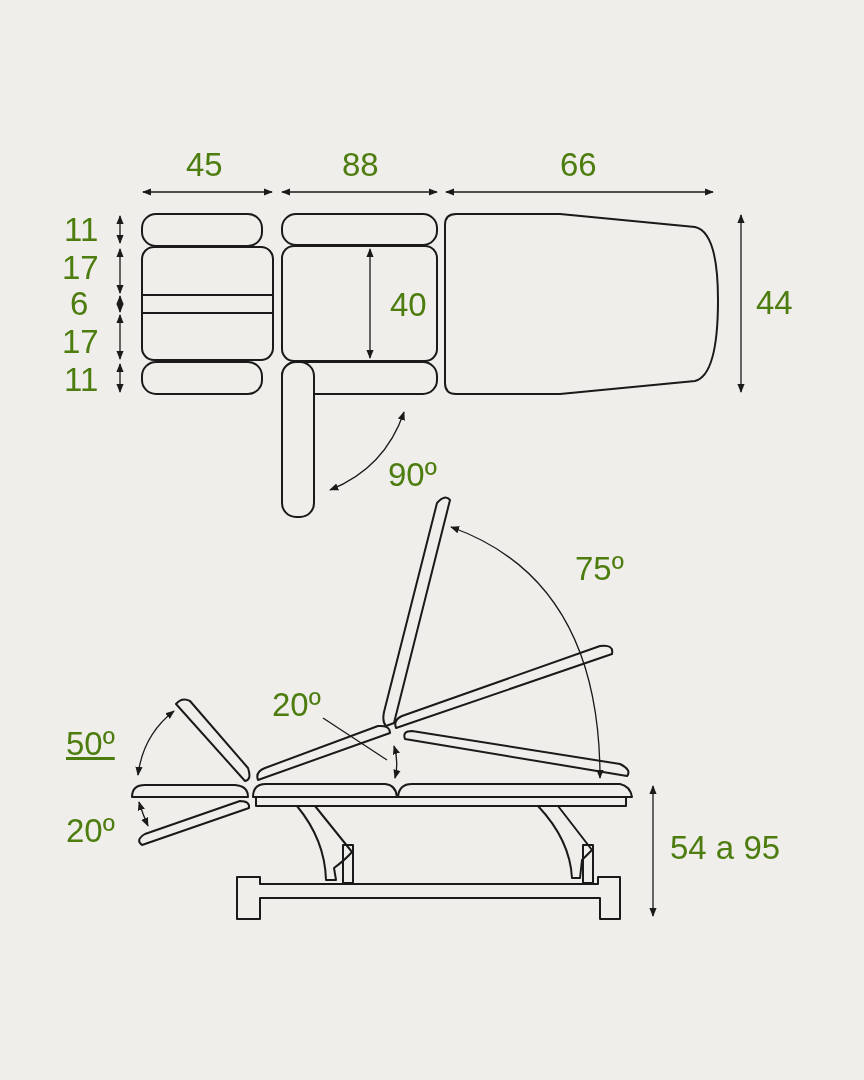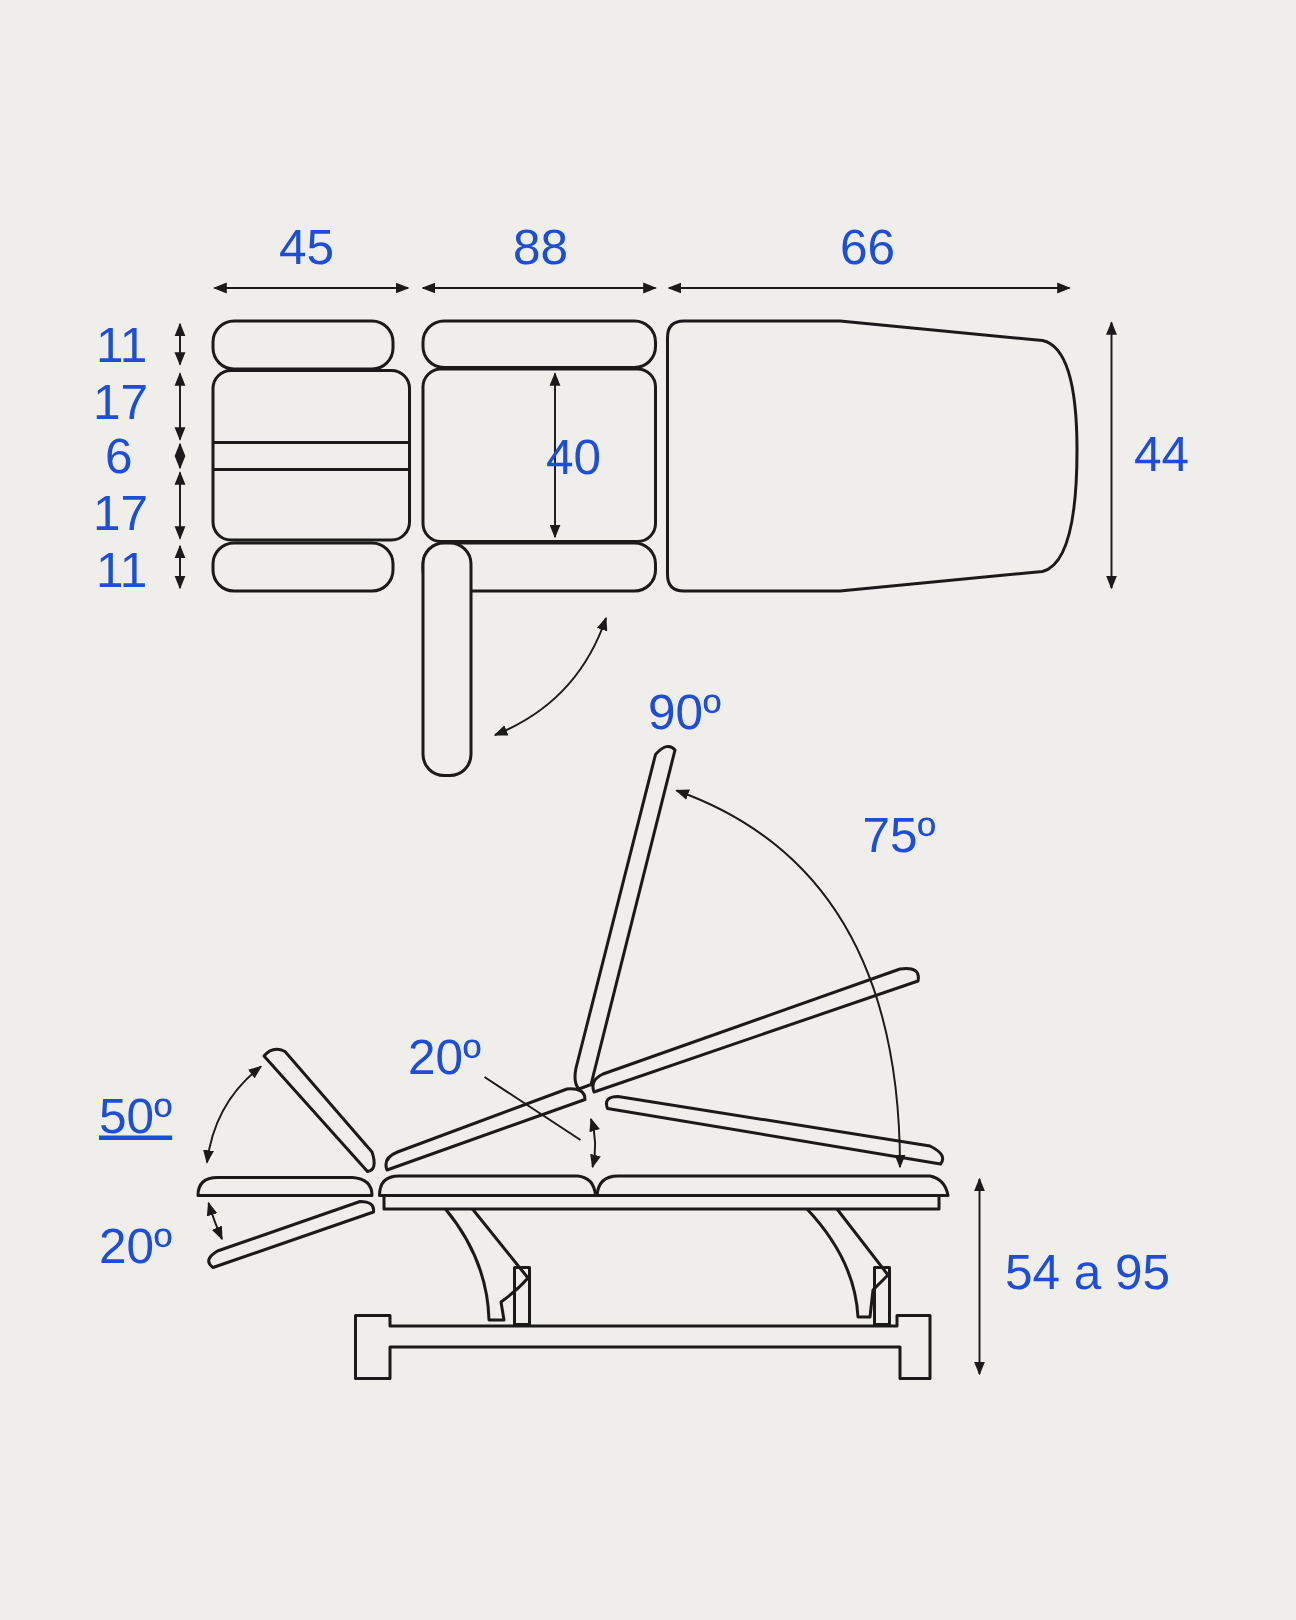--- a/index.html
+++ b/index.html
@@ -1,21 +1,21 @@
 <!DOCTYPE html>
 <html><head>
   <meta charset="utf-8">
   <style>
     html, body { margin:0; padding:0; }
     body { width:864px; height:1080px; background:#efeeea; overflow:hidden; position:relative;
            font-family:"Liberation Sans", sans-serif; }
     svg { position:absolute; left:0; top:0; }
     .ln { fill:none; stroke:#1a1a1a; stroke-width:2; stroke-linejoin:round; }
     .th { fill:none; stroke:#1a1a1a; stroke-width:1.3; }
-    .lbl { position:absolute; font-size:33px; color:#1d4ed8; line-height:1; white-space:nowrap; }
+    .lbl { position:absolute; font-size:33px; color:#4d7c0f; line-height:1; white-space:nowrap; }
   </style>
 </head>
 <body>
 
 <svg width="864" height="1080" viewBox="0 0 864 1080">
   <defs>
     <marker id="ah" viewBox="0 0 10 10" refX="9" refY="5" markerWidth="7" markerHeight="7" orient="auto-start-reverse">
       <path d="M0,1 L10,5 L0,9 z" fill="#1a1a1a"></path>
     </marker>
   </defs>
@@ -94,20 +94,20 @@
 <div class="lbl" style="left:342px;top:148px;">88</div>
 <div class="lbl" style="left:560px;top:148px;">66</div>
 <div class="lbl" style="left:756px;top:286px;">44</div>
 
 <div class="lbl" style="left:64px;top:213px;">11</div>
 <div class="lbl" style="left:62px;top:251px;">17</div>
 <div class="lbl" style="left:70px;top:287px;">6</div>
 <div class="lbl" style="left:62px;top:325px;">17</div>
 <div class="lbl" style="left:64px;top:363px;">11</div>
 
-<div class="lbl" style="left:364px;top:288px;">40</div>
-<div class="lbl" style="left:388px;top:458px;margin-left:44px;">90º</div>
+<div class="lbl" style="left:390px;top:288px;">40</div>
+<div class="lbl" style="left:388px;top:458px;">90º</div>
 
-<div class="lbl" style="left:575px;top:540px;">75º</div>
+<div class="lbl" style="left:575px;top:552px;">75º</div>
 <div class="lbl" style="left:272px;top:688px;">20º</div>
 <div class="lbl" style="left:66px;top:727px;text-decoration:underline;">50º</div>
 <div class="lbl" style="left:66px;top:814px;">20º</div>
 <div class="lbl" style="left:670px;top:831px;">54 a 95</div>
 
 </body></html>

